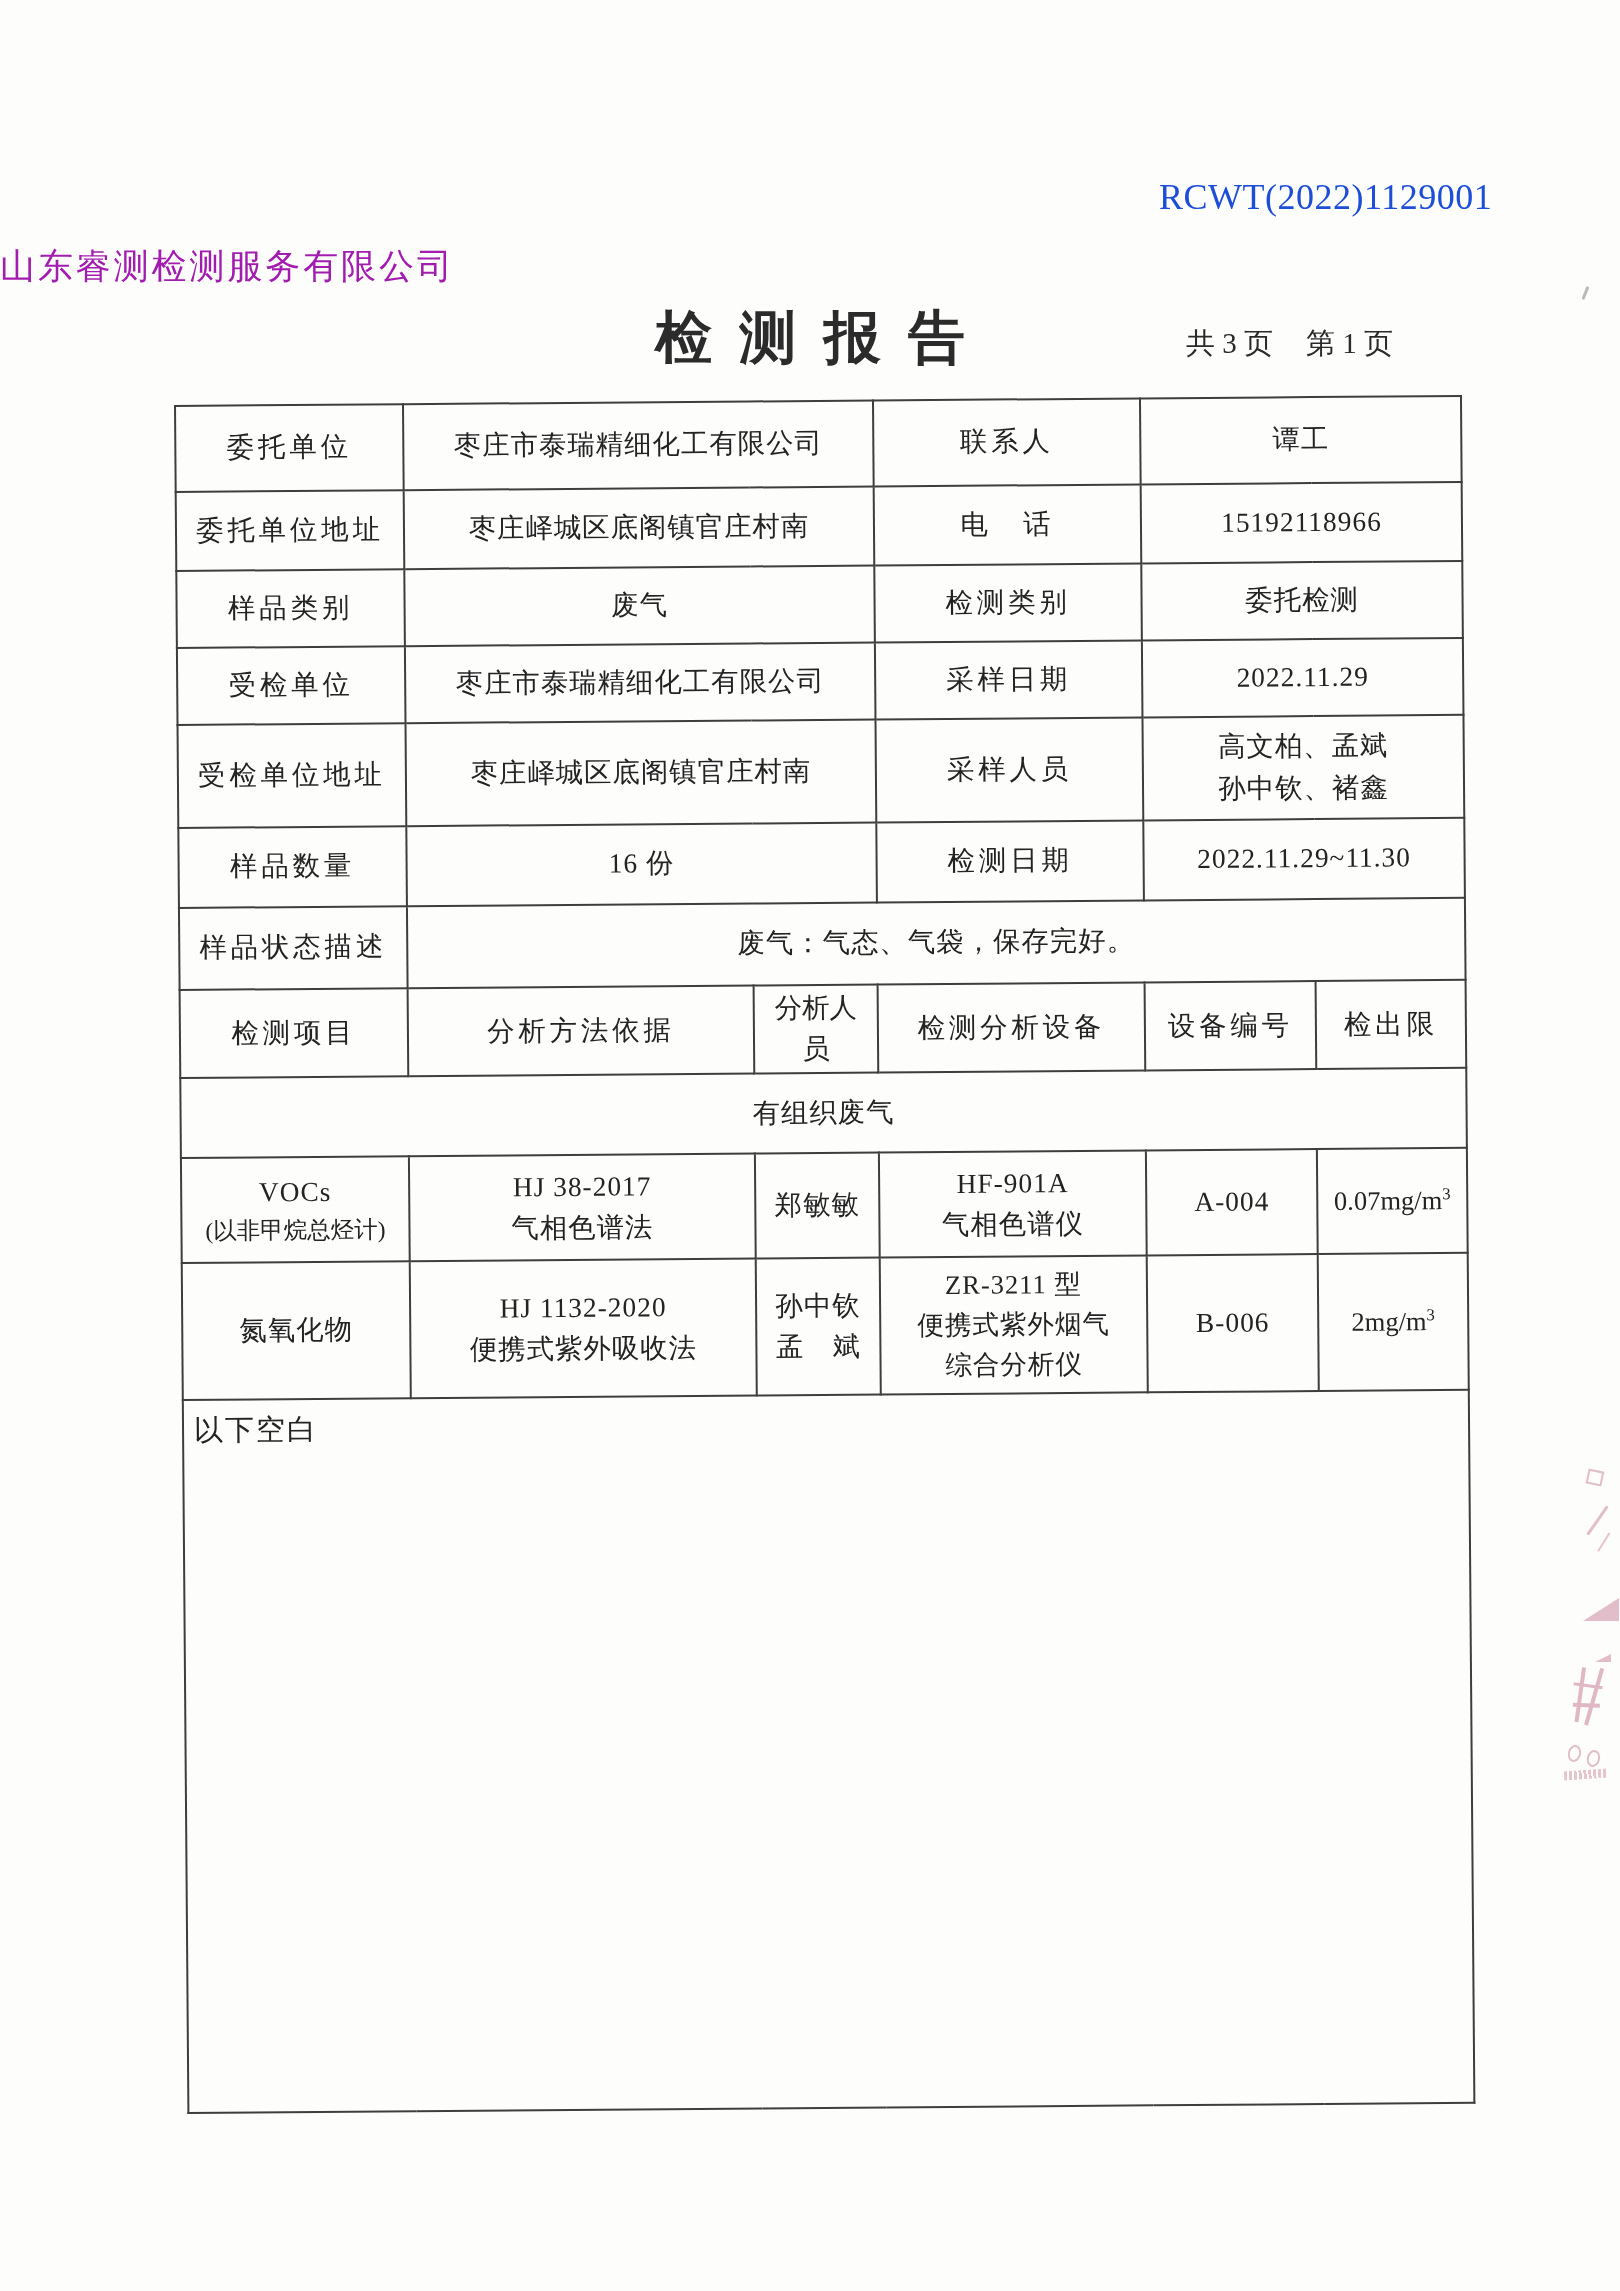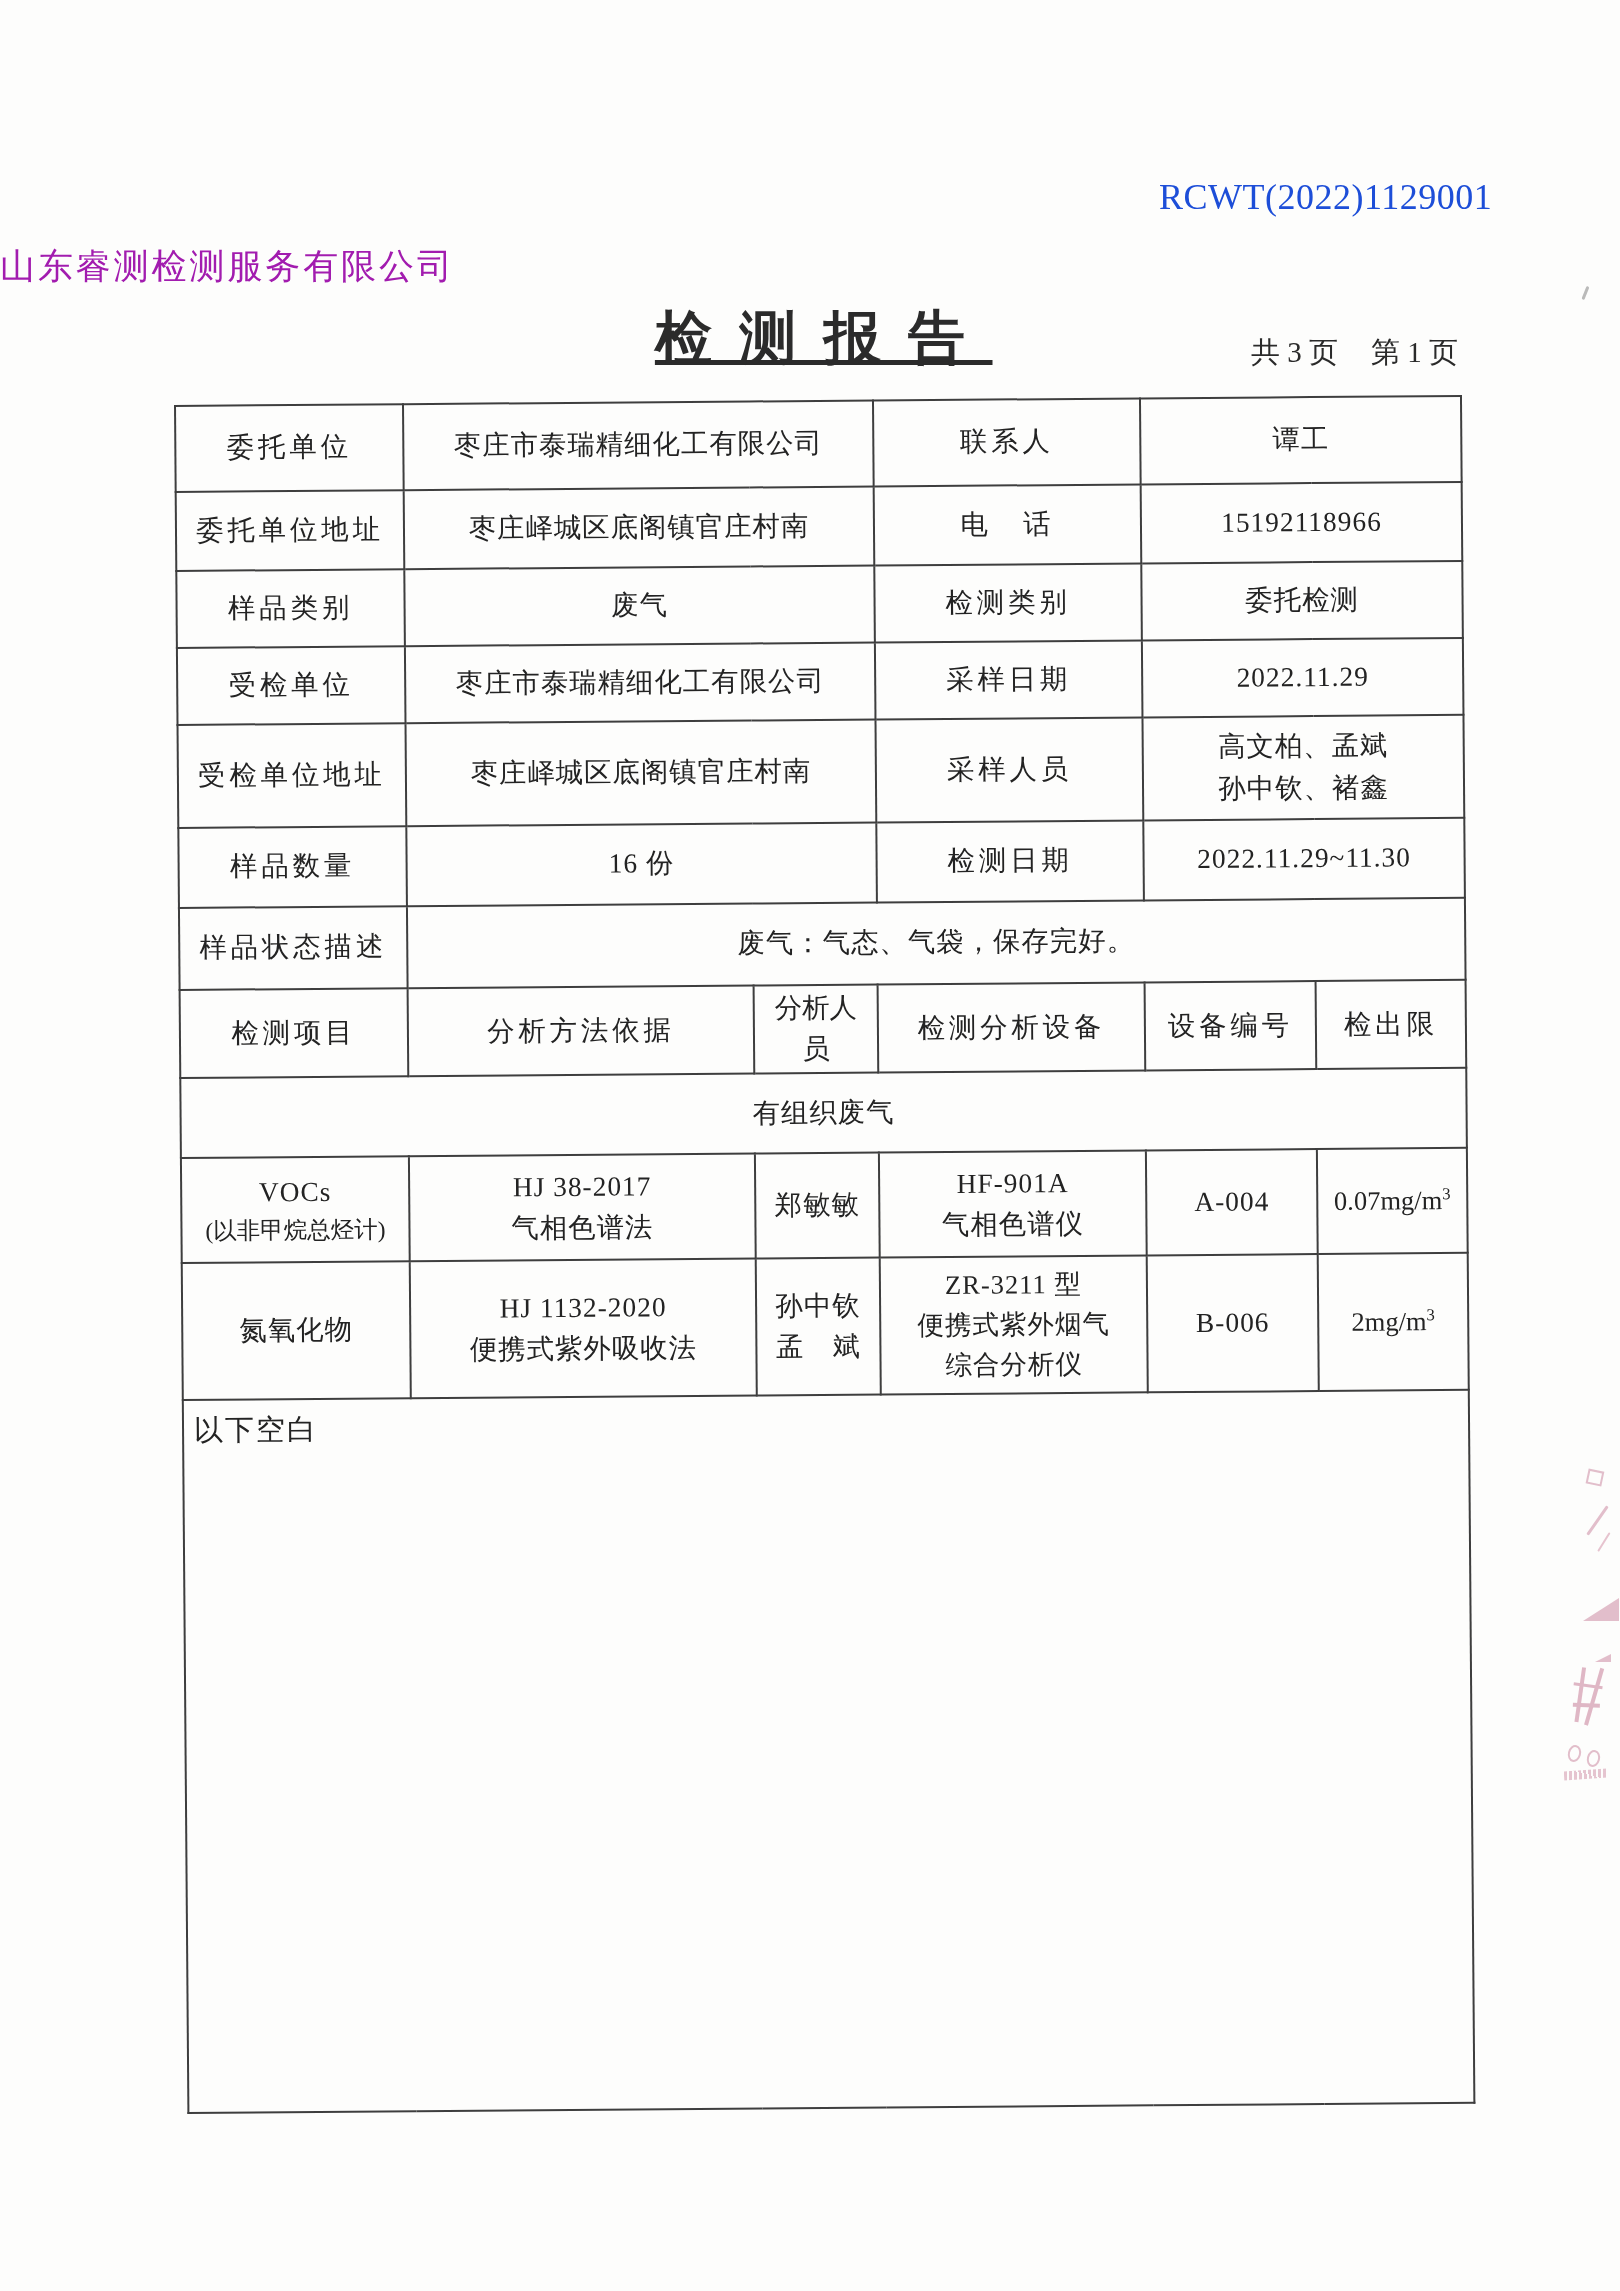--- a/index.html
+++ b/index.html
@@ -24,25 +24,24 @@
   .company-name {
     position:absolute; top:243px; left:0; width:100%;
     text-align:left; font-size:35px; letter-spacing:2.9px;
     color:#a21caf;
   }
   .report-title {
     position:absolute; top:300px; left:0; width:100%;
     text-align:center; font-size:57px; font-weight:bold;
     letter-spacing:27.4px; padding-left:27.4px; box-sizing:border-box;
     color:#2b2b2b;
-    text-decoration:underline;
   }
   .pagination {
-    position:absolute; top:324px; left:1251px;
-    font-size:29px; white-space:nowrap; color:#2a2a2a;margin-top:9px;
+    position:absolute; top:324px; left:1186px;
+    font-size:29px; white-space:nowrap; color:#2a2a2a;
   }
   .pagination .pg-current { margin-left:33px; }
 
   
   table.report-table {
     position:absolute; left:174px; top:405px;
     width:1286px;
     border-collapse:collapse; table-layout:fixed;
     transform:rotate(-0.45deg); transform-origin:top left;
     font-size:27.4px; letter-spacing:1px;

